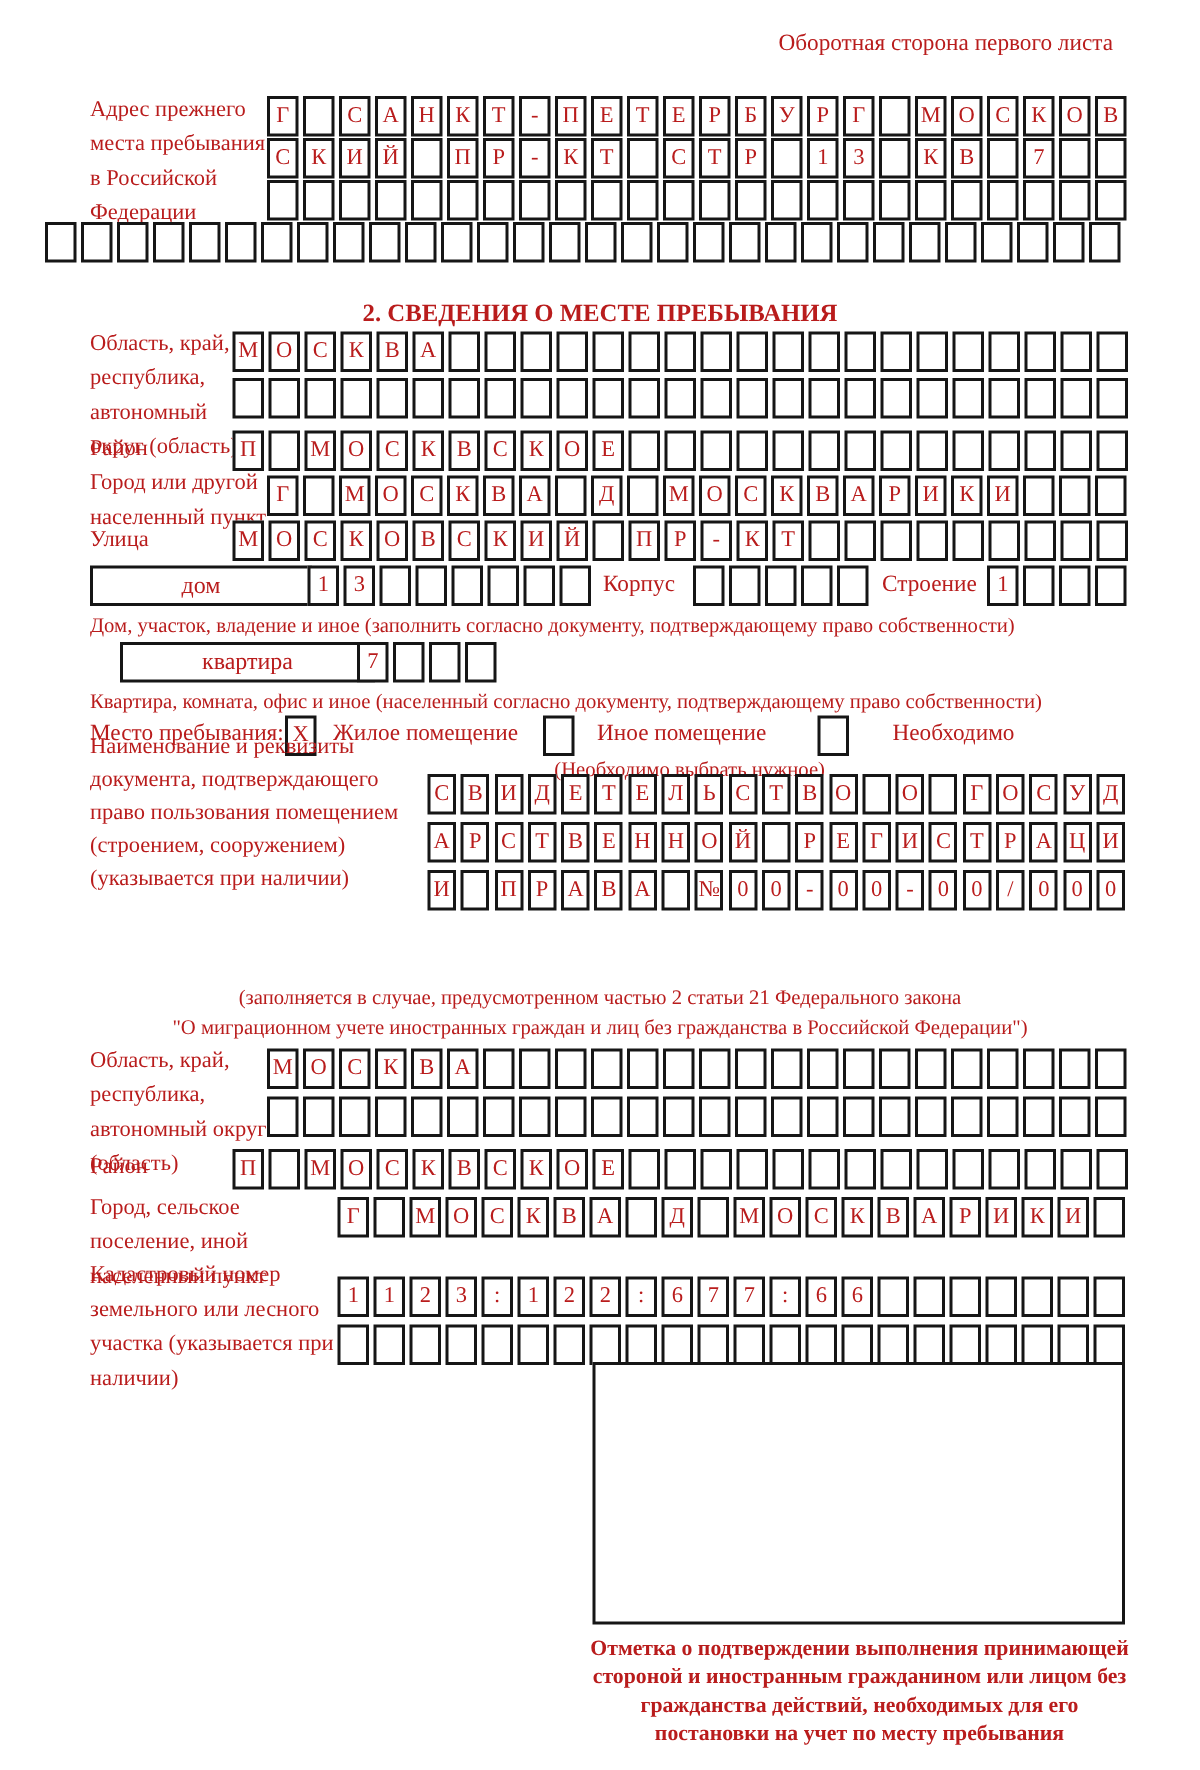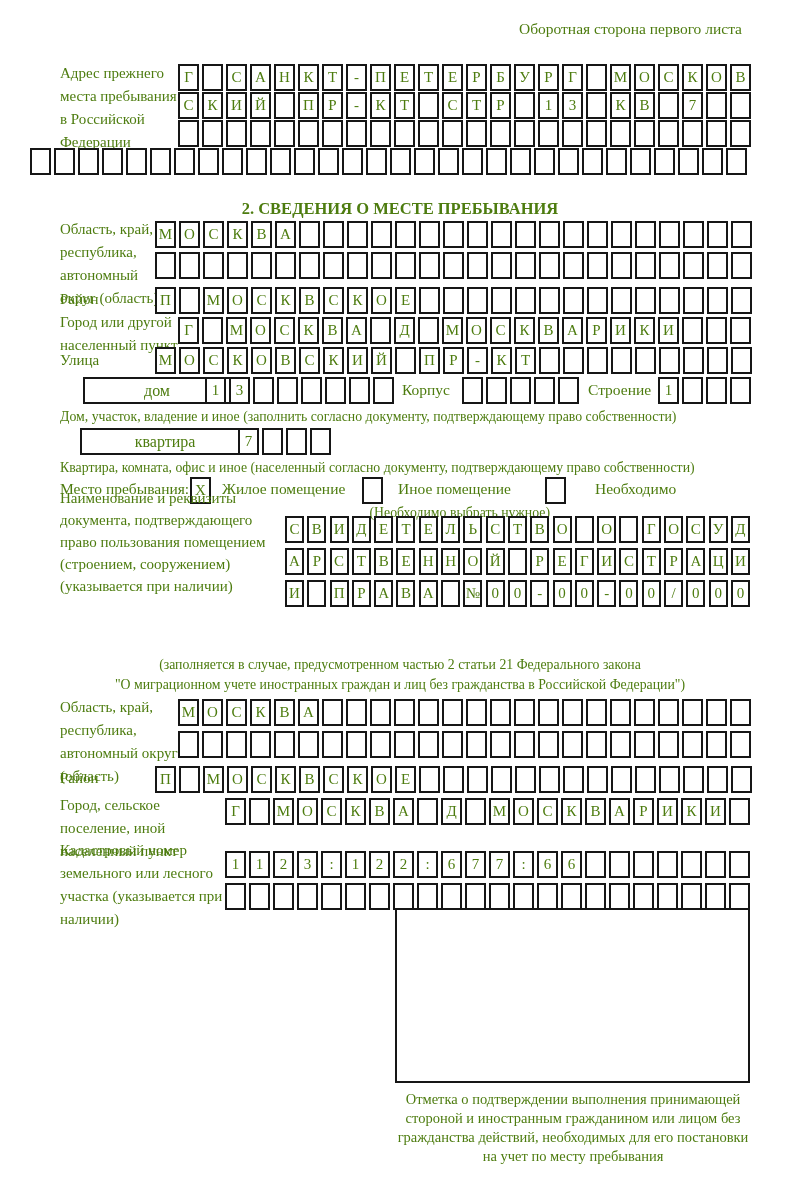--- a/index.html
+++ b/index.html
@@ -1,33 +1,33 @@
 <!DOCTYPE html>
 <html><head>
 <meta charset="utf-8">
 <style>
   html,body{margin:0;padding:0;background:#fff;}
-  .page{position:relative;width:800px;height:1180px;background:#fff;color:#4d7c0f;
+  .page{position:relative;width:800px;height:1180px;background:#fff;color:#b91c1c;
         font-family:"Liberation Serif", serif;overflow:hidden;}
   .abs{position:absolute;}
   .lbl{font-size:15px;line-height:23px;}
   .grid{position:absolute;display:flex;gap:3px;}
   .cell{display:inline-flex;align-items:center;justify-content:center;box-sizing:border-box;
         width:21px;height:27px;border:2px solid #161616;font-size:15px;line-height:1;
         background:#fff;flex:none;}
   .grid-doc{gap:3.3px;}
   .grid-doc .cell{width:19px;}
   .widebox{position:absolute;box-sizing:border-box;border:2px solid #161616;height:27px;
         display:flex;align-items:center;justify-content:center;font-size:16px;background:#fff;}
   .note{font-size:13.8px;line-height:18px;}
   .center{left:0;right:0;text-align:center;}
   .sect-title{font-size:16.5px;font-weight:bold;}
   .inline-lbl{font-size:15.5px;}
   .stamp{position:absolute;box-sizing:border-box;border:2px solid #161616;background:#fff;}
-  .caption{font-size:14.5px;line-height:19px;text-align:center;}
+  .caption{font-size:14.5px;line-height:19px;text-align:center;font-weight:bold;}
 </style>
 </head>
 <body>
 
 <div class="page">
 
   <div class="abs inline-lbl" style="top:20px;right:58px;">Оборотная сторона первого листа</div>
 
   <div class="abs lbl" style="top:62px;left:60px;width:125px;">Адрес прежнего места пребывания в Российской Федерации</div>
   <div class="grid" style="top:64px;left:178px;">
@@ -278,21 +278,21 @@
       <span class="cell"></span>
       <span class="cell"></span>
       <span class="cell"></span>
       <span class="cell"></span>
       <span class="cell"></span>
       <span class="cell"></span>
       <span class="cell"></span>
       <span class="cell"></span>
     </div>
 
-  <div class="widebox" style="top:377px;left:60px;width:148px;margin-left:23px;">дом</div>
+  <div class="widebox" style="top:377px;left:60px;width:148px;">дом</div>
   <div class="grid" style="top:377px;left:205px;">
       <span class="cell">1</span>
       <span class="cell">3</span>
       <span class="cell"></span>
       <span class="cell"></span>
       <span class="cell"></span>
       <span class="cell"></span>
       <span class="cell"></span>
       <span class="cell"></span>
     </div>

